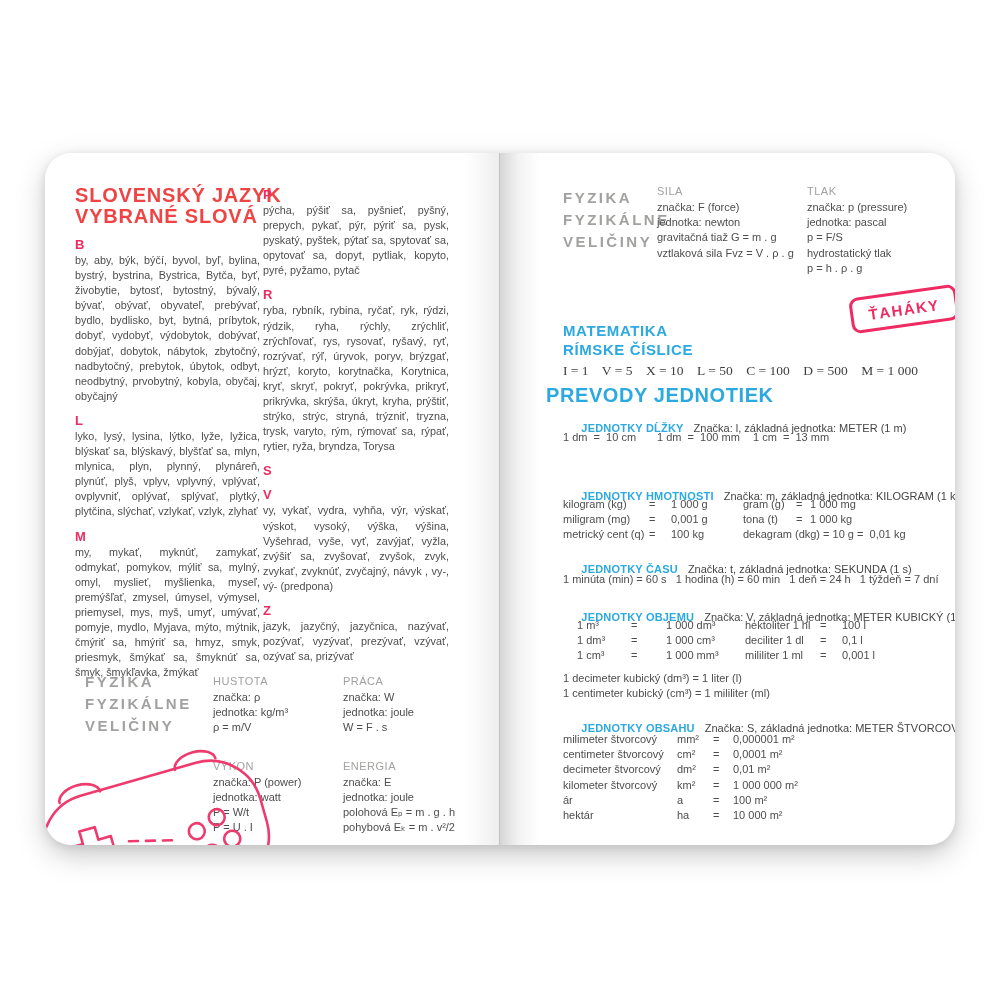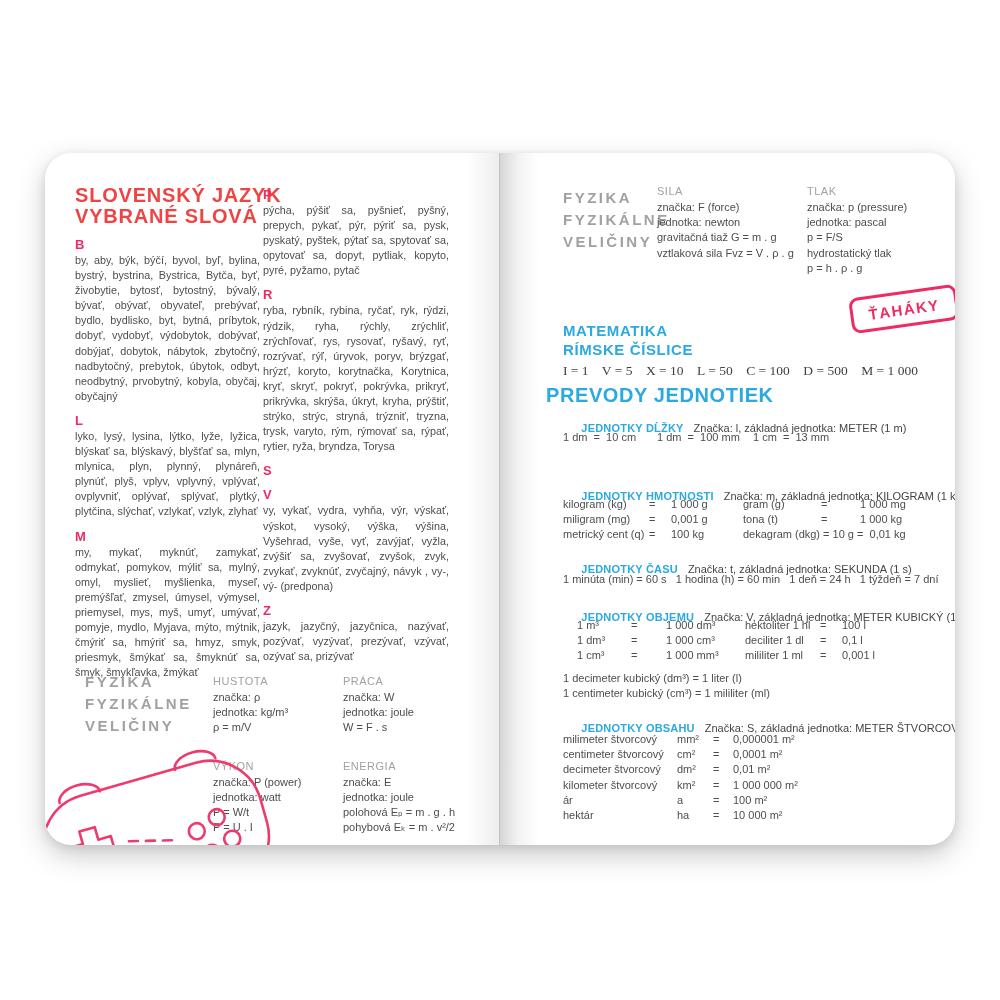--- a/index.html
+++ b/index.html
@@ -36,21 +36,21 @@
   .sec-label{color:#2ba9e0;font-weight:bold;letter-spacing:.2px;}
   .sec-desc{color:#454547;font-weight:normal;margin-left:10px;}
   .roman{position:absolute;left:63px;font-family:"Liberation Serif","DejaVu Serif",serif;
     font-size:13.5px;color:#3f3f41;white-space:pre;}
   .cline{position:absolute;font-size:11px;color:#4d4d4f;white-space:pre;line-height:15.2px;}
   .cgrid{position:absolute;font-size:11px;color:#4d4d4f;}
   .crow{display:grid;height:15.2px;align-items:start;}
   .crow span{white-space:pre;}
   .g-dlzky .crow{grid-template-columns:94px 96px 102px auto;}
   .g-hml .crow{grid-template-columns:86px 22px auto;}
-  .g-hmr .crow{grid-template-columns:53px 14px auto;gap:25px;}
+  .g-hmr .crow{grid-template-columns:53px 14px auto;}
   .g-objl .crow{grid-template-columns:54px 35px auto;}
   .g-objr .crow{grid-template-columns:75px 22px auto;}
   .g-obs .crow{grid-template-columns:114px 36px 20px auto;}
   .notes{white-space:pre-line;}
   #controller-svg{position:absolute;left:-22px;top:576px;transform:rotate(-16deg);}
   #spine-line{position:absolute;left:454px;top:0;width:1px;height:692px;background:rgba(0,0,0,.18);z-index:6;}
 </style>
 </head>
 <body>
 

